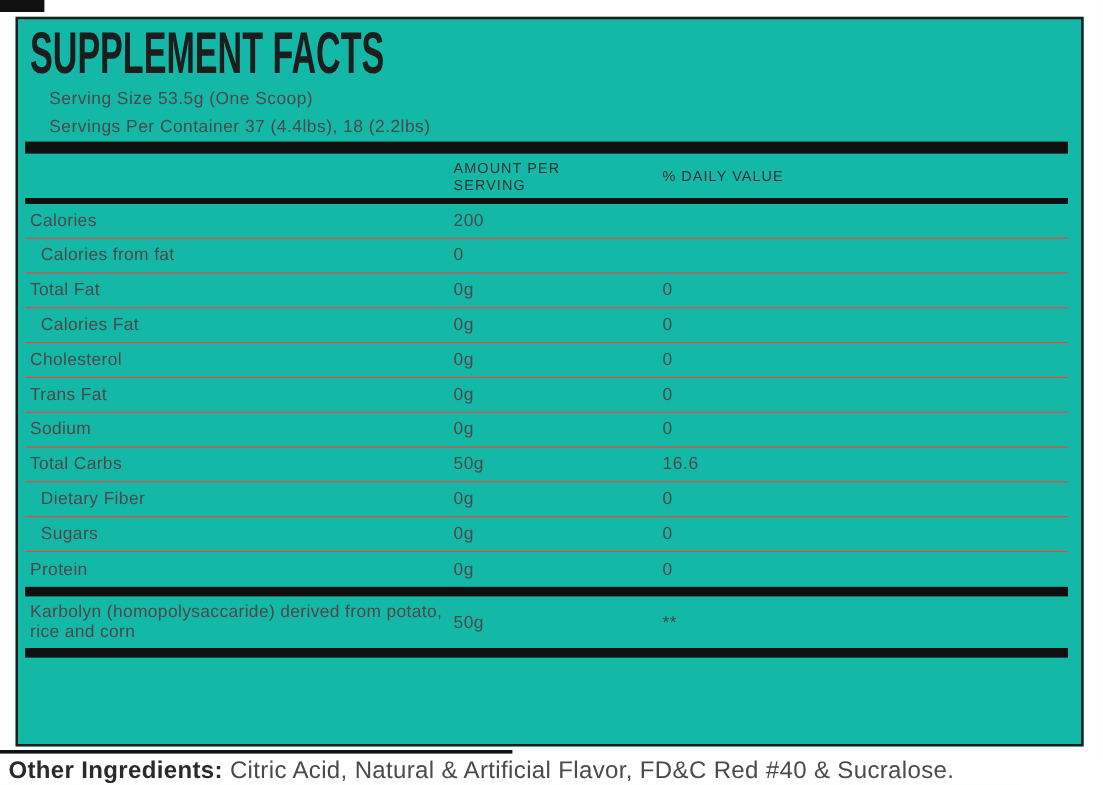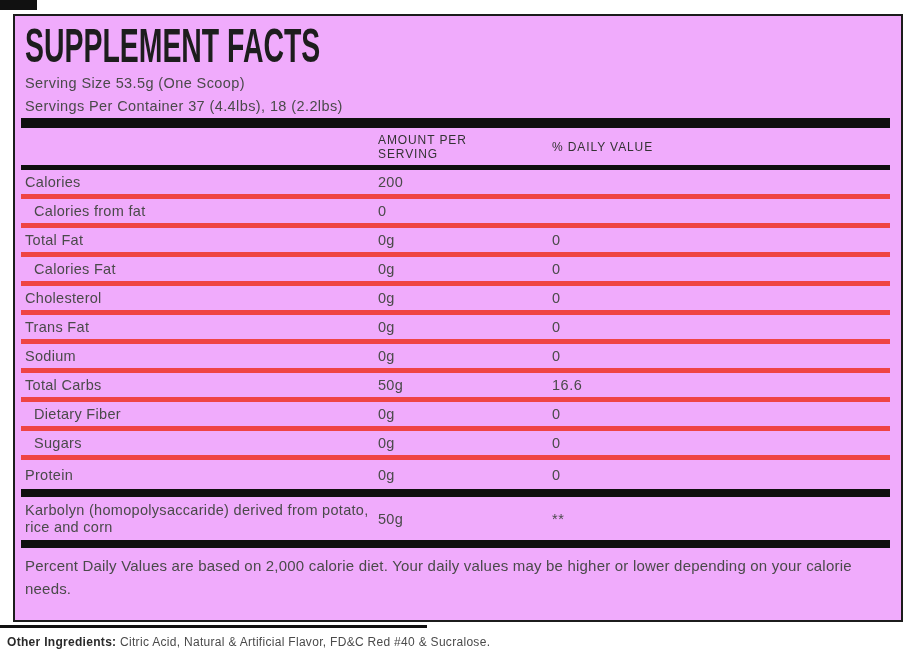--- a/index.html
+++ b/index.html
@@ -3,54 +3,54 @@
 <meta charset="utf-8">
 <style>
   html,body{margin:0;padding:0;background:#ffffff;}
   .stage{
     position:relative;width:919px;height:654px;background:#ffffff;overflow:hidden;
     font-family:"Liberation Sans",sans-serif;color:#4a4a4a;
   }
   .corner-bar{position:absolute;left:0;top:0;width:37px;height:10px;background:#111;}
   .panel{
     position:absolute;left:13px;top:14px;width:890px;height:608px;
-    border:2px solid #1c1c1c;box-sizing:border-box;background:#f0abfc;
+    border:2px solid #1c1c1c;box-sizing:border-box;background:#14b8a6;
     padding:0 11px 0 6px;overflow:hidden;
   }
   .title-wrap{height:40px;margin:9px 0 0 4px;display:flex;align-items:center;}
   .title{
     font-weight:700;font-size:49px;line-height:40px;color:#1d1d1d;
     transform:scaleX(0.58);transform-origin:0 50%;white-space:nowrap;
   }
-  .serving-block{margin:7px 0 0 4px;}
+  .serving-block{margin:7px 0 0 20px;}
   .serving-line{font-size:14.5px;line-height:23px;letter-spacing:0.4px;color:#4a4a4a;}
   .bar{background:#0f0f0f;width:100%;}
   .bar-10{height:10px;}
   .bar-5{height:5px;}
   .bar-8{height:8px;}
   .grid-row{display:grid;grid-template-columns:357px 174px 1fr;align-items:center;}
   .header-row{height:37px;}
   .header-cell{
     font-size:12px;letter-spacing:0.9px;line-height:14px;color:#333;
     text-transform:uppercase;
   }
   .header-amount{max-width:104px;}
-  .nrow{height:29px;box-sizing:border-box;border-bottom:5px solid #ef4444;font-size:14.5px;letter-spacing:0.3px;}
+  .nrow{height:29px;box-sizing:border-box;border-bottom:1px solid #ef4444;font-size:14.5px;letter-spacing:0.3px;}
   .nrow:last-child{border-bottom:none;}
   .cell-label{padding-left:4px;}
   .nrow.indent .cell-label{padding-left:13px;}
   .ing-row{height:43px;font-size:14.5px;letter-spacing:0.3px;}
   .ing-row .cell-label{line-height:17px;padding-left:4px;}
   .cell-dv{letter-spacing:0.5px;}
   .footnotes{margin:6px 0 0 4px;}
   .footnote{font-size:15px;line-height:23px;letter-spacing:0.2px;color:#4a4a4a;margin:0;}
   .partial-line{position:absolute;left:0;top:625px;width:427px;height:3px;background:#111;}
   .other-ing{
     position:absolute;left:7px;top:632px;width:900px;
-    font-size:12px;line-height:20px;letter-spacing:0.3px;color:#4a4a4a;
+    font-size:20px;line-height:20px;letter-spacing:0.3px;color:#4a4a4a;
   }
   .other-ing .lead{font-weight:700;color:#2a2a2a;}
 </style>
 </head>
 <body>
 
 <div class="stage">
 
   <div class="corner-bar"></div>
 
@@ -137,21 +137,20 @@
 
     <div class="grid-row ing-row">
       <div class="cell-label">Karbolyn (homopolysaccaride) derived from potato, rice and corn</div>
       <div class="cell-amount">50g</div>
       <div class="cell-dv">**</div>
     </div>
 
     <div class="bar bar-8"></div>
 
     <div class="footnotes">
-      <p class="footnote">Percent Daily Values are based on 2,000 calorie diet. Your daily values may be higher or lower depending on your calorie needs.</p>
     </div>
 
   </div>
 
   <div class="partial-line"></div>
 
   <div class="other-ing"><span class="lead">Other Ingredients:</span><span> Citric Acid, Natural &amp; Artificial Flavor, FD&amp;C Red #40 &amp; Sucralose.</span></div>
 
 </div>
 

